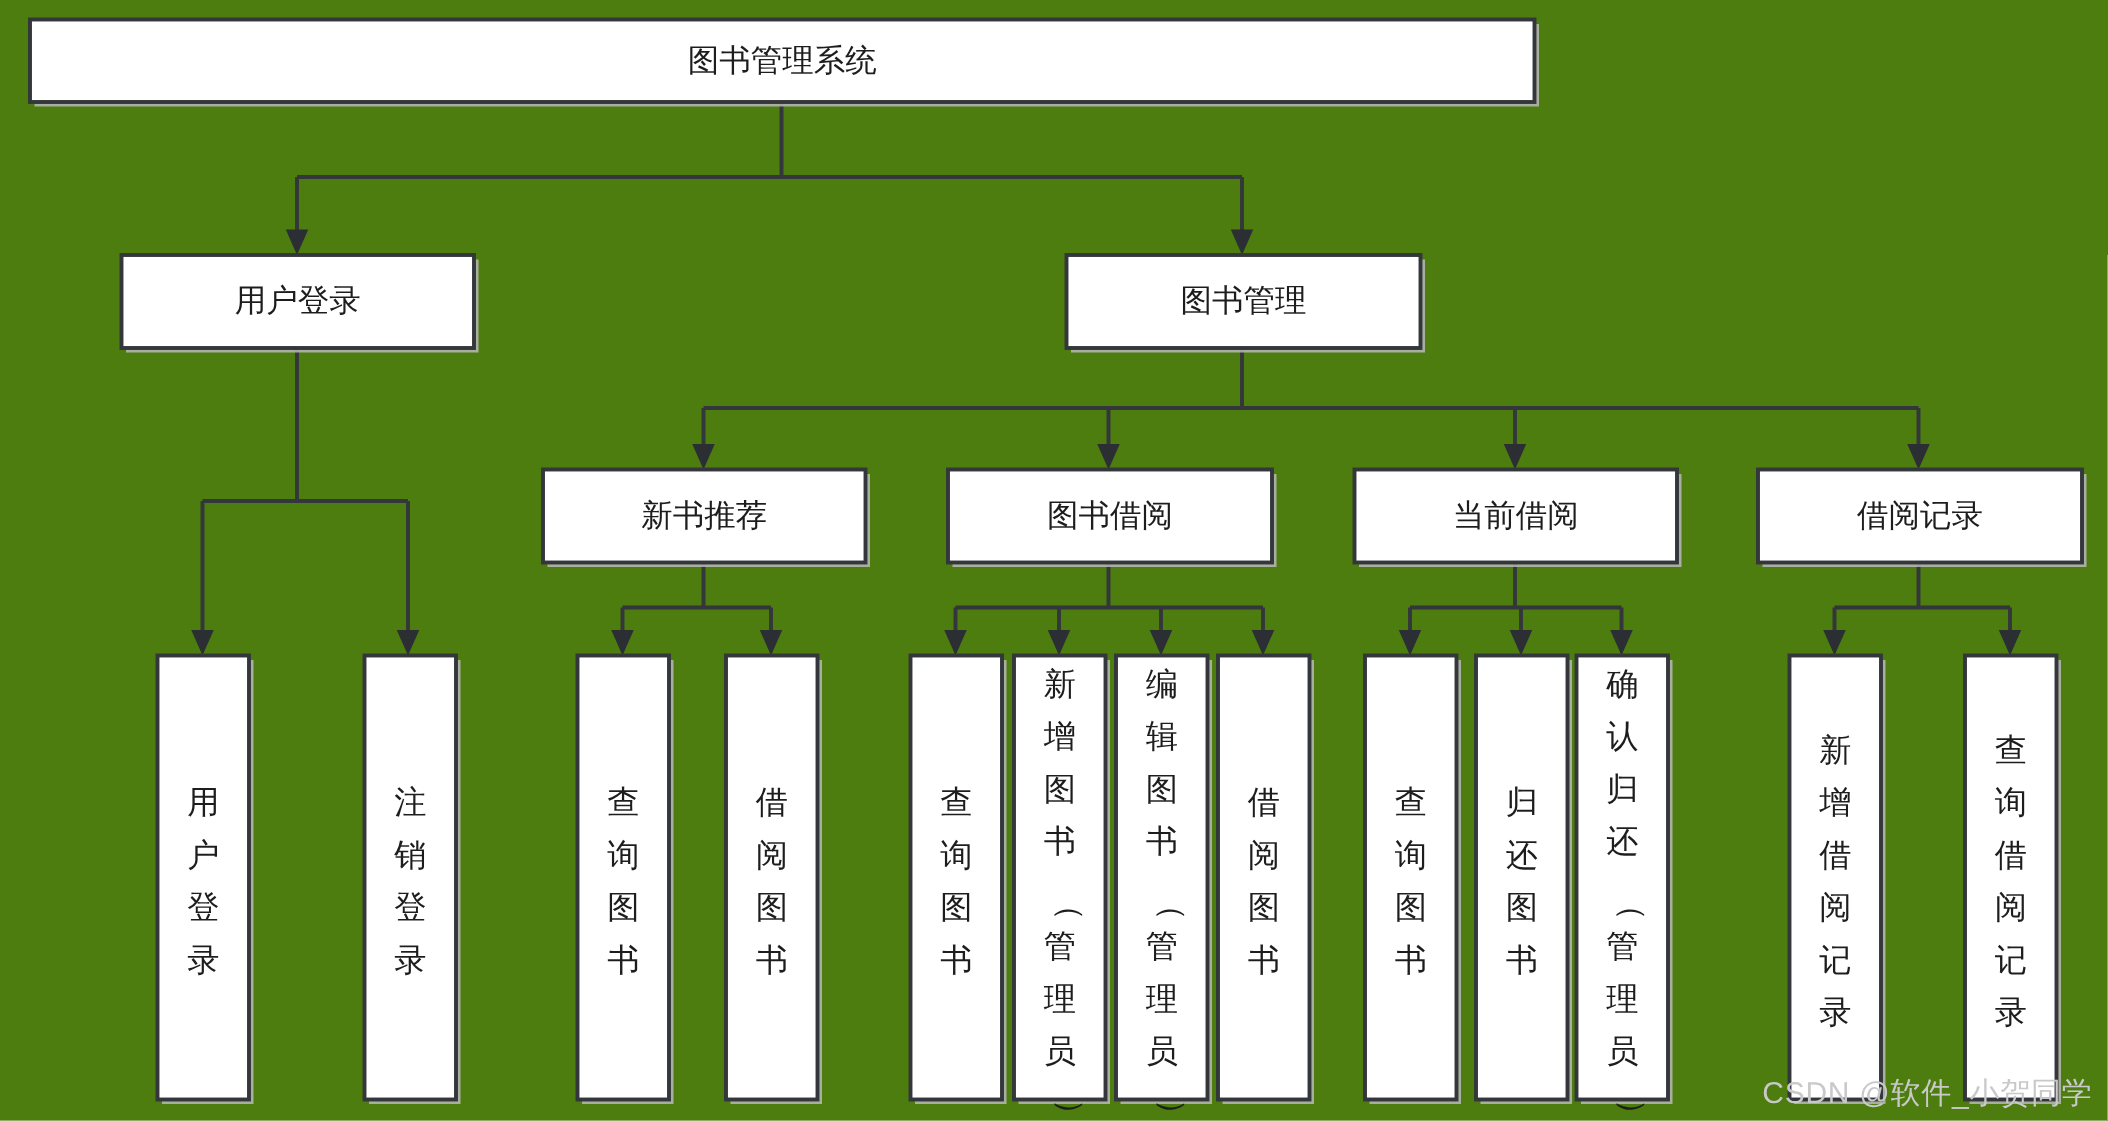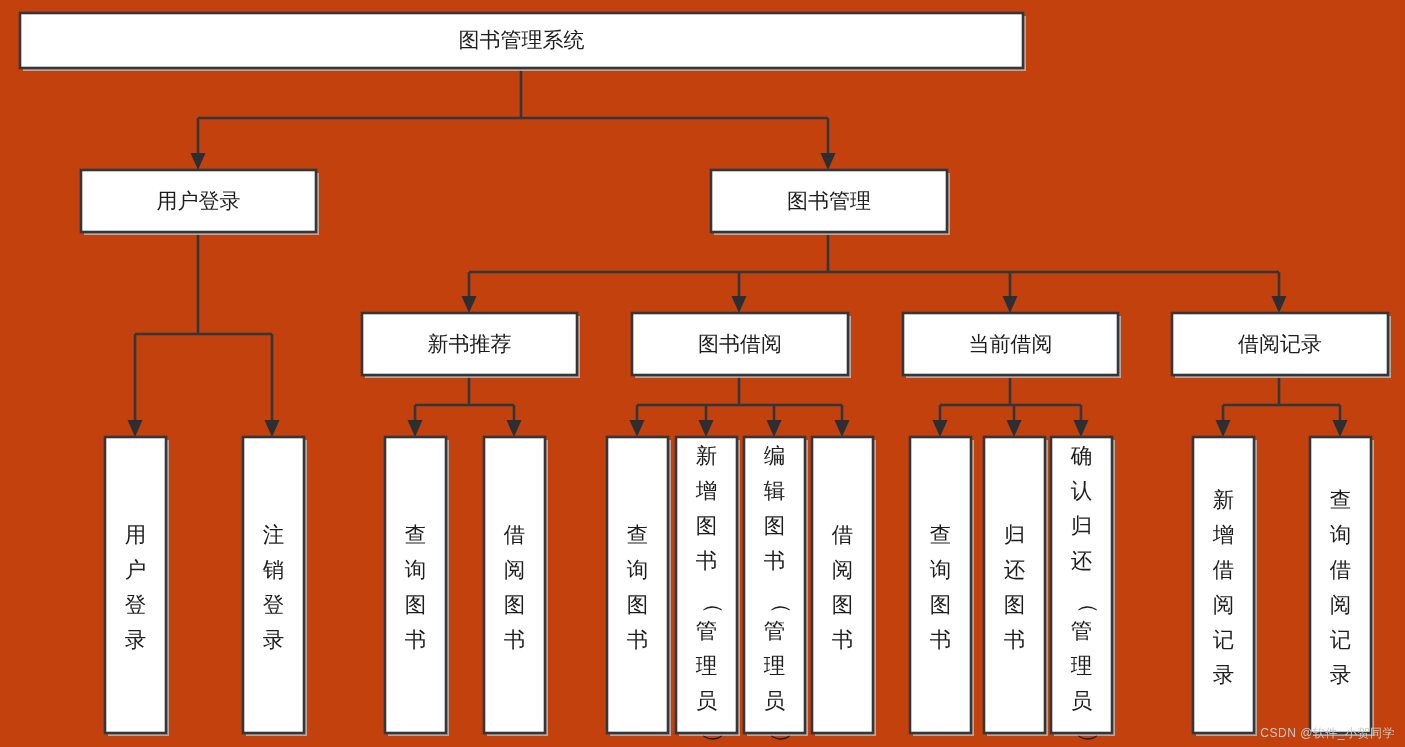--- a/index.html
+++ b/index.html
@@ -10,21 +10,21 @@
   body {
     width: 1405px;
     height: 747px;
     overflow: hidden;
     font-family: "Liberation Sans", "DejaVu Sans", sans-serif;
   }
   #diagram-root {
     position: relative;
     width: 1405px;
     height: 747px;
-    background: #c2410c;
+    background: #4d7c0f;
   }
   svg#tree-svg {
     position: absolute;
     left: 0;
     top: 0;
     width: 1405px;
     height: 747px;
   }
   .node-box {
     fill: #ffffff;
@@ -55,21 +55,21 @@
     font-family: "Liberation Sans", "DejaVu Sans", sans-serif;
     font-size: 21.5px;
     fill: #1d1d1d;
     text-anchor: middle;
   }
   .watermark {
     position: absolute;
     right: 10px;
     bottom: 5px;
     font-family: "Liberation Sans", "DejaVu Sans", sans-serif;
-    font-size: 12px;
+    font-size: 20px;
     color: #c9c9c9;
     letter-spacing: 0.5px;
     white-space: nowrap;
     user-select: none;
   }
 </style>
 </head>
 <body>
 
 <div id="diagram-root">

